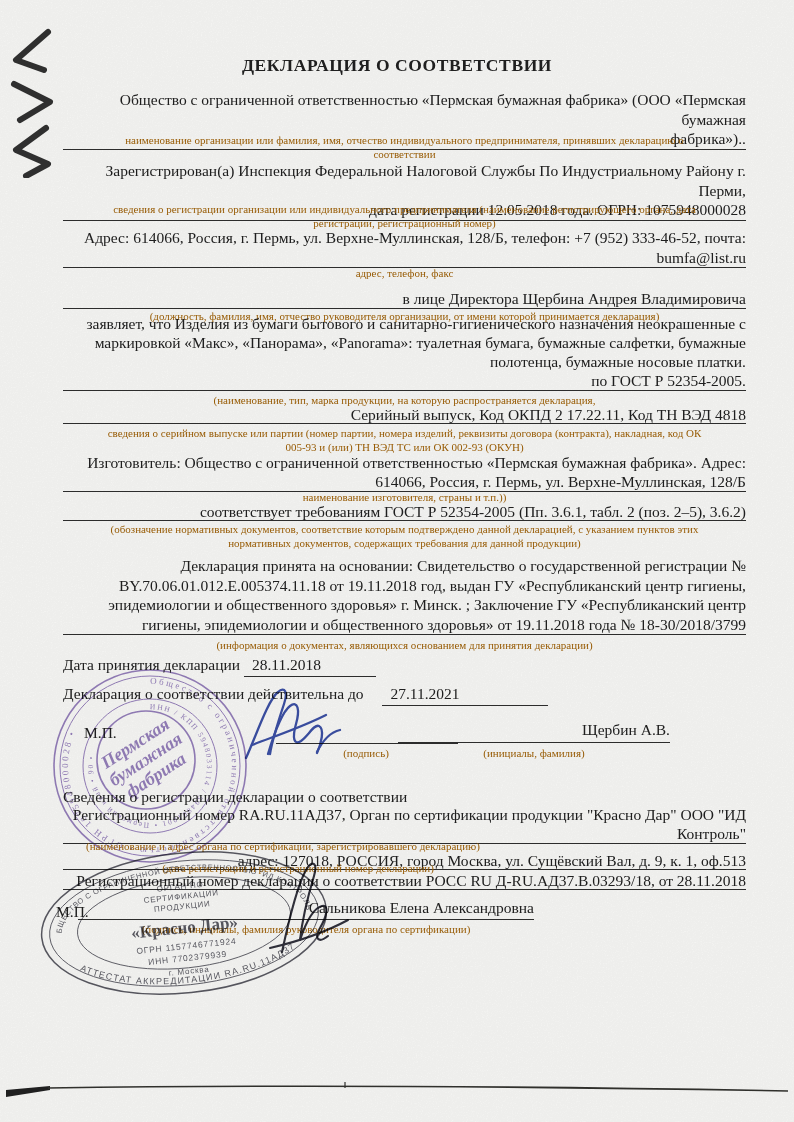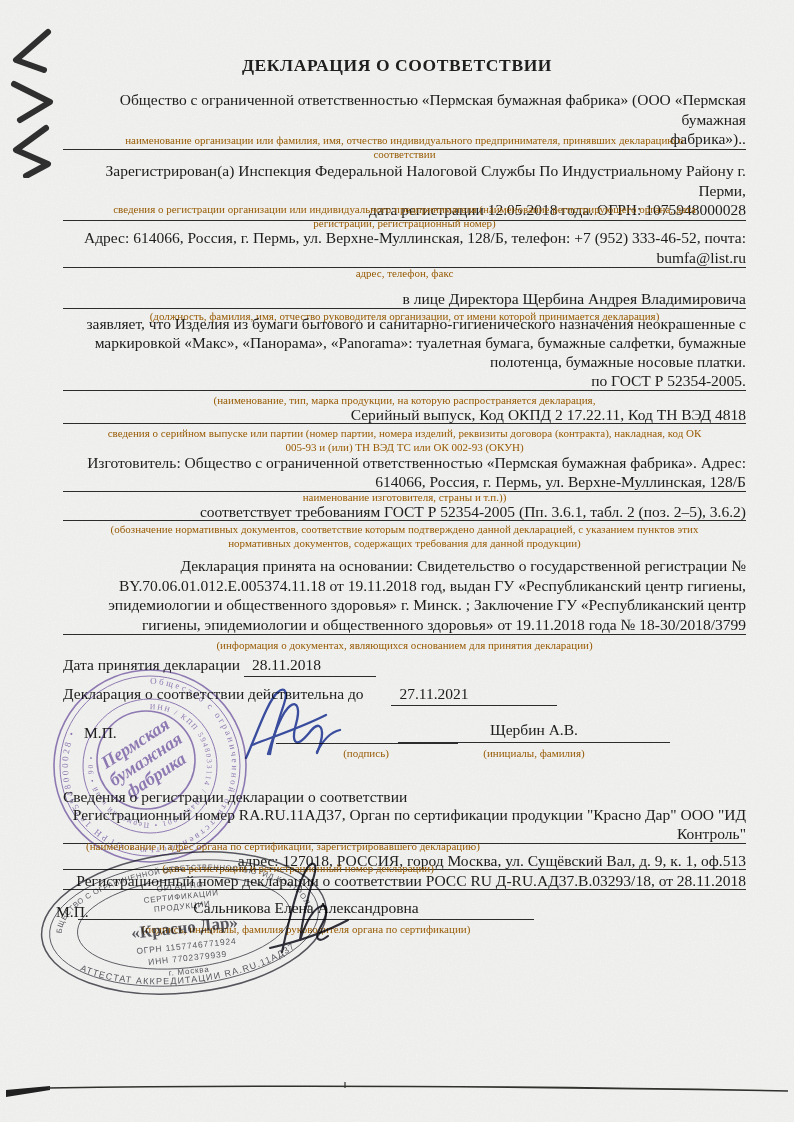--- a/index.html
+++ b/index.html
@@ -15,21 +15,21 @@
   .title{
     left:0;top:55px;width:794px;text-align:center;
     font-weight:bold;font-size:17.5px;letter-spacing:.6px;
   }
   .b{left:63px;width:683px;font-size:15.5px;line-height:19.5px;}
   .ul{border-bottom:1.4px solid var(--rule,#2f2f2f);text-align:right;}
   .cap{left:63px;width:683px;font-size:11px;line-height:13.5px;text-align:center;color:#a16207;}
   .cap.left{text-align:center;}
   .uv{display:inline-block;border-bottom:1.4px solid var(--rule,#2f2f2f);padding:0 6px 1px 8px;}
   .row{white-space:nowrap;}
-  .center{text-align:center;}
+  .center{}
   svg{display:block;}
   .stamp{mix-blend-mode:multiply;}
   .ps{fill:none;stroke:var(--stamp_purple,#7f63b1);stroke-width:1.6px;}
   .ps.thin{stroke-width:1px;}
   .pring{fill:var(--stamp_purple,#7f63b1);font-size:9px;letter-spacing:2.4px;font-family:"Liberation Serif",serif;}
   .pring2{fill:var(--stamp_purple,#7f63b1);font-size:7.5px;letter-spacing:1.6px;font-family:"Liberation Serif",serif;}
   .pcenter text{fill:var(--stamp_purple,#7f63b1);font-size:18px;font-weight:bold;font-style:italic;
     text-anchor:middle;font-family:"Liberation Serif",serif;}
   .os{fill:none;stroke:var(--stamp_gray,#3f3f4a);stroke-width:1.5px;}
   .os.thin{stroke-width:.9px;}
@@ -118,21 +118,21 @@
   </div>
   <div class="abs cap left" style="top:639px">(информация о документах, являющихся основанием для принятия декларации)</div>
 
   <div class="abs b row" style="top:655px">
     <span>Дата принятия декларации</span>
     <span class="uv" style="min-width:118px">28.11.2018</span>
   </div>
 
   <div class="abs b row" style="top:684px">
     <span>Декларация о соответствии действительна до</span>
-    <span class="uv" style="min-width:152px;margin-left:24px">27.11.2021</span>
+    <span class="uv" style="min-width:152px;margin-left:15px">27.11.2021</span>
   </div>
 
   <div class="abs" style="left:84px;top:724px;font-size:15.5px">М.П.</div>
   <div class="abs ul" style="left:276px;top:722px;width:182px;height:21px"></div>
   <div class="abs cap" style="left:286px;top:747px;width:160px">(подпись)</div>
   <div class="abs ul center" style="left:398px;top:721px;width:272px;height:21px;font-size:15.5px">Щербин А.В.</div>
   <div class="abs cap" style="left:398px;top:747px;width:272px">(инициалы, фамилия)</div>
 
   <svg class="abs stamp" style="left:238px;top:684px" width="112" height="80" viewBox="0 0 112 80">
     <path class="sig" d="M 8,74 C 18,52 30,16 40,8 C 47,2 50,8 46,20 C 40,38 34,58 32,70"></path>

